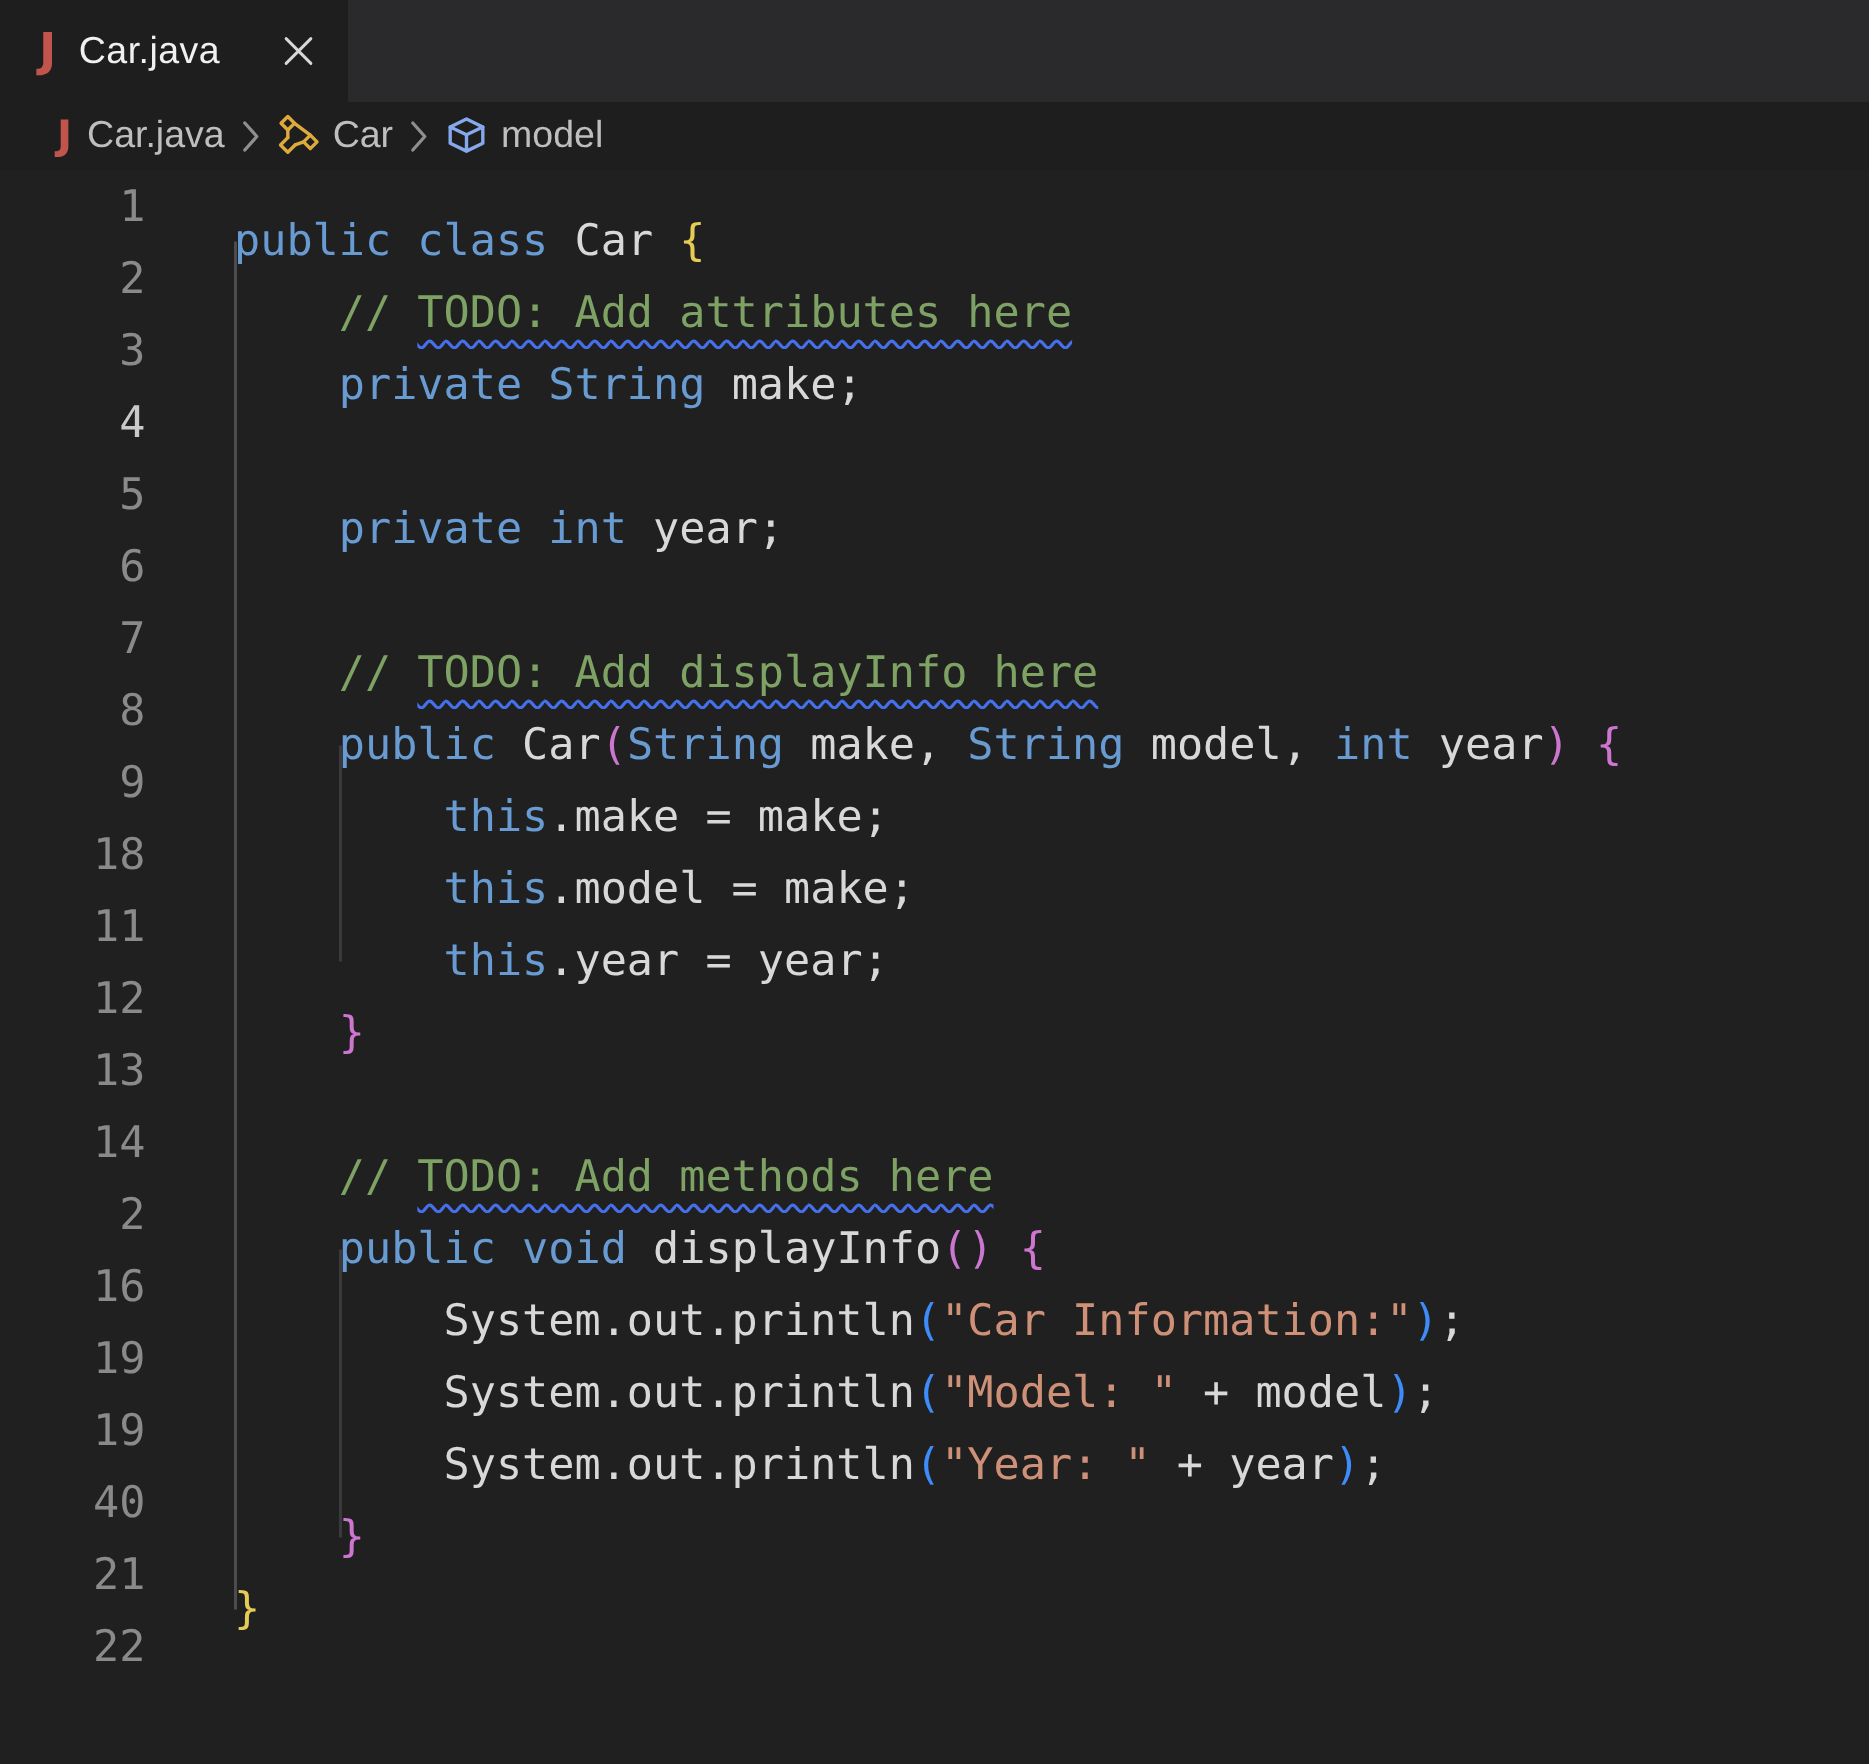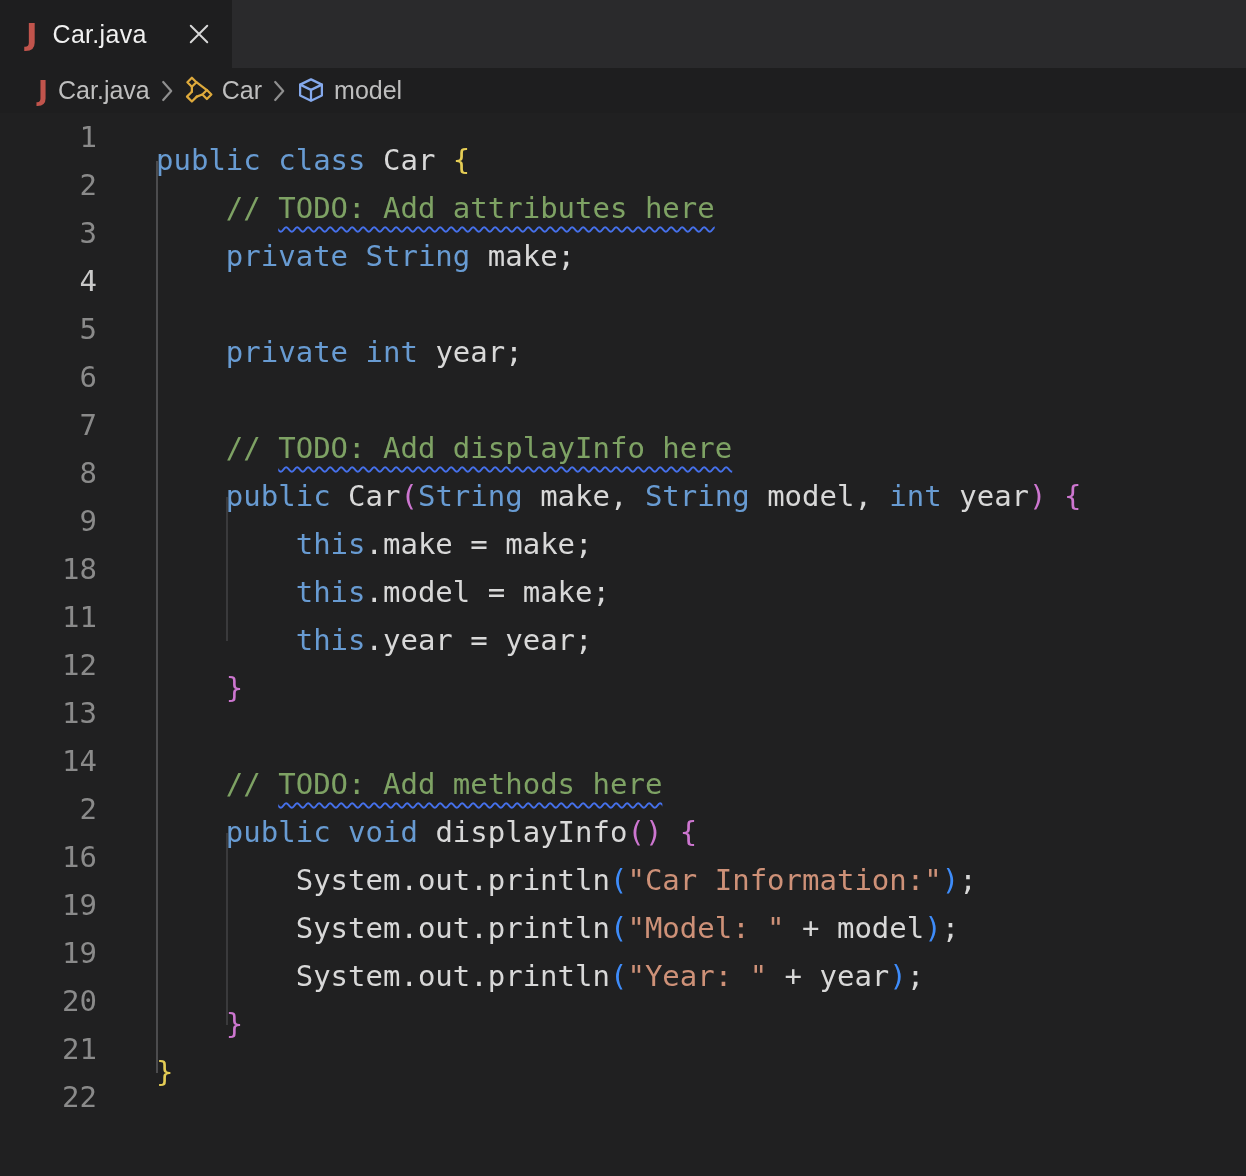--- a/index.html
+++ b/index.html
@@ -257,21 +257,21 @@
           <div class="num">19</div>
           <div class="spacer"></div>
           <div class="code"><span class="tk-fg">        System.out.println</span><span class="tk-b3">(</span><span class="tk-str">"Model: "</span><span class="tk-fg"> + model</span><span class="tk-b3">)</span><span class="tk-fg">;</span></div>
         </div>
         <div class="line">
           <div class="num">19</div>
           <div class="spacer"></div>
           <div class="code"><span class="tk-fg">        System.out.println</span><span class="tk-b3">(</span><span class="tk-str">"Year: "</span><span class="tk-fg"> + year</span><span class="tk-b3">)</span><span class="tk-fg">;</span></div>
         </div>
         <div class="line">
-          <div class="num">20</div>
+          <div class="num">40</div>
           <div class="spacer"></div>
           <div class="code"><span class="tk-fg">    </span><span class="tk-b2">}</span></div>
         </div>
         <div class="line">
           <div class="num">21</div>
           <div class="spacer"></div>
           <div class="code"><span class="tk-b1">}</span></div>
         </div>
         <div class="line">
           <div class="num">22</div>

